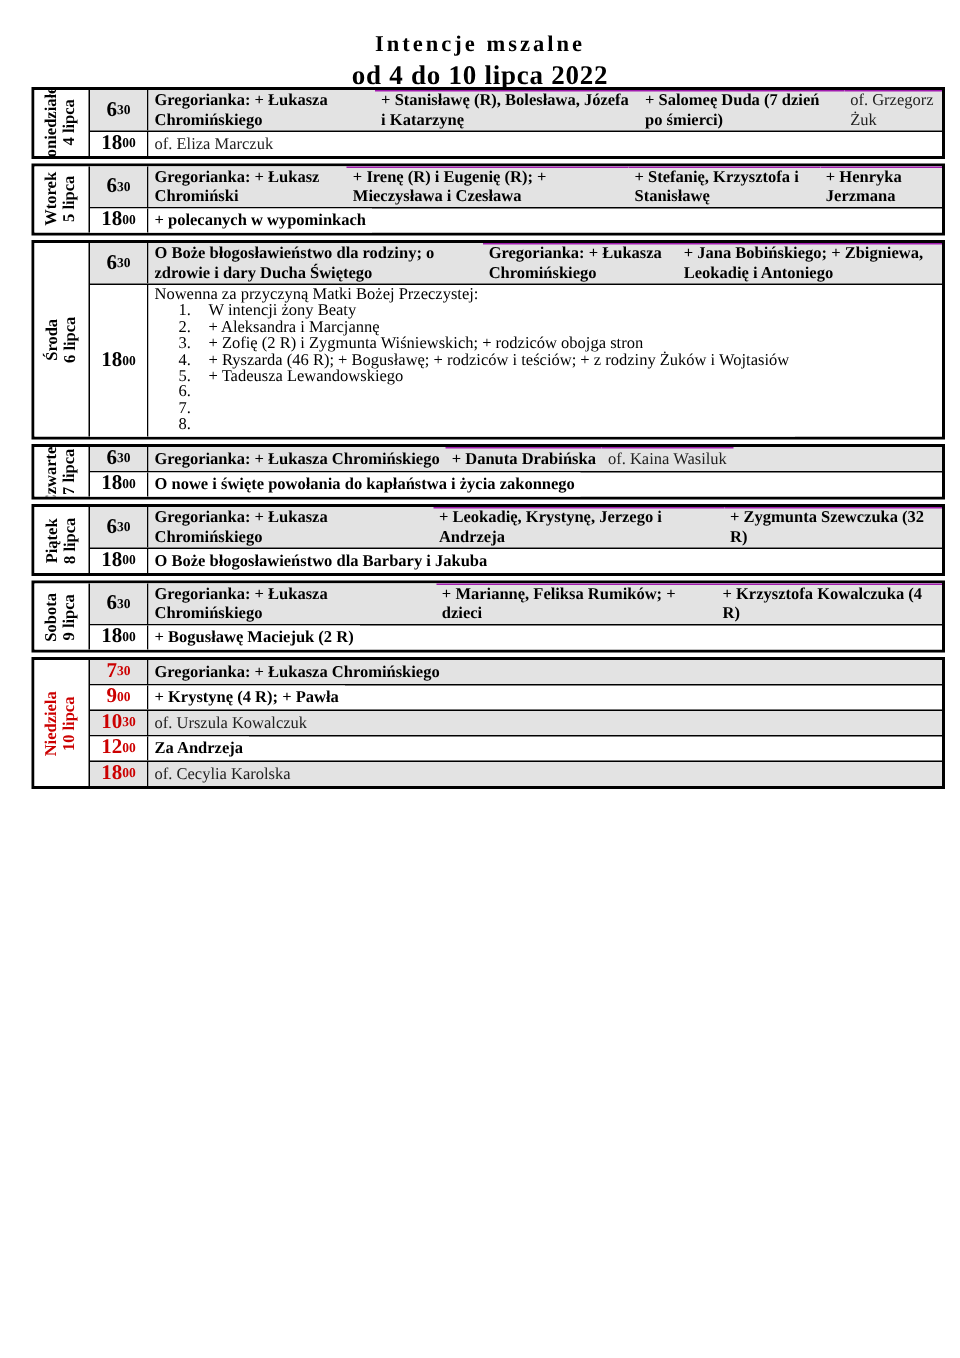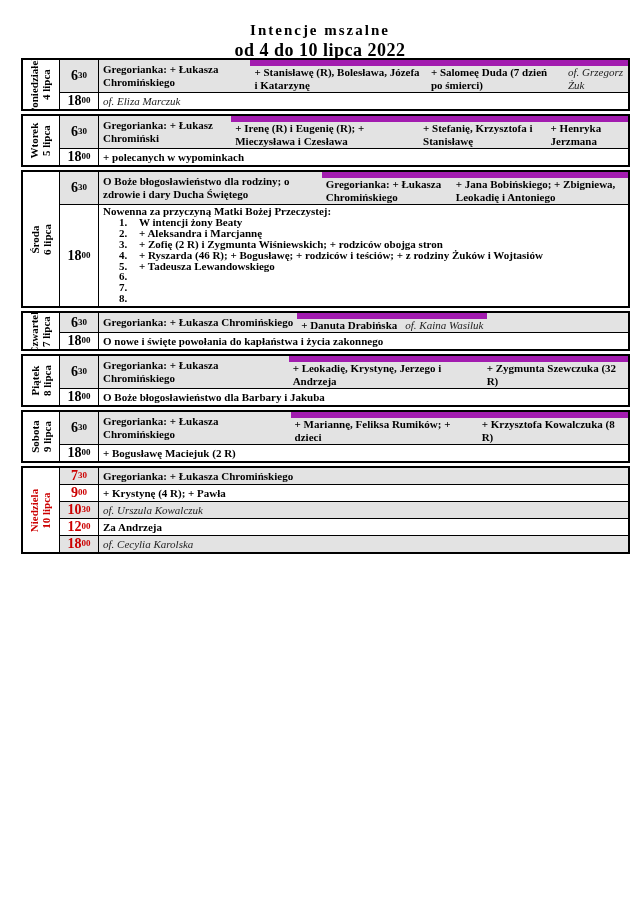--- a/index.html
+++ b/index.html
@@ -32,27 +32,27 @@
     width:38px;min-width:38px;border-right:1px solid #000;
     display:flex;align-items:center;justify-content:center;
     font-weight:bold;font-size:14px;
   }
   .time-cell sup{font-size:9px;line-height:0;position:relative;top:-1px;}
   .lines-col{flex:1;display:flex;flex-direction:row;min-width:0;}
   .line{
     min-height:14px;display:flex;align-items:center;padding:0 4px;
     font-size:11px;font-weight:bold;line-height:13px;box-sizing:border-box;
   }
-  .line + .line{border-top:6px solid #a21caf;}
-  .line.italic{font-weight:normal;font-style:italic;color:#222;}
+  .line + .line{border-top:1px solid #a21caf;}
+  .line.italic{font-weight:normal;color:#222;}
   .shade-gray, .shade-gray .time-cell, .shade-gray .line{background:#e3e3e3;}
   .shade-white, .shade-white .time-cell, .shade-white .line{background:#ffffff;}
   
   .merged-cell{padding:1px 4px 2px 4px;display:block;}
-  .mline{font-size:11px;font-weight:bold;line-height:10.9px;display:flex;}
+  .mline{font-size:11px;font-weight:normal;line-height:10.9px;display:flex;}
   .mline .num{width:20px;min-width:20px;margin-left:16px;text-align:left;}
   .mline .txt{flex:1;}
   .day-block.red .day-name,.day-block.red .day-date,.day-block.red .time-cell{color:#cc0000;}
 </style>
 </head>
 <body>
 
 <div class="page-title">
   <div class="title-line1">Intencje mszalne</div>
   <div class="title-line2">od 4 do 10 lipca 2022</div>
@@ -256,21 +256,21 @@
       </div>
       <div class="mass-col">
         <div class="mass shade-gray">
           <div class="time-cell">
             <span>6</span>
             <sup>30</sup>
           </div>
           <div class="lines-col">
             <div class="line">Gregorianka: + Łukasza Chromińskiego</div>
             <div class="line">+ Mariannę, Feliksa Rumików; + dzieci</div>
-            <div class="line">+ Krzysztofa Kowalczuka (8 R)</div>
+            <div class="line">+ Krzysztofa Kowalczuka (4 R)</div>
           </div>
         </div>
         <div class="mass shade-white">
           <div class="time-cell">
             <span>18</span>
             <sup>00</sup>
           </div>
           <div class="lines-col">
             <div class="line">+ Bogusławę Maciejuk (2 R)</div>
           </div>

